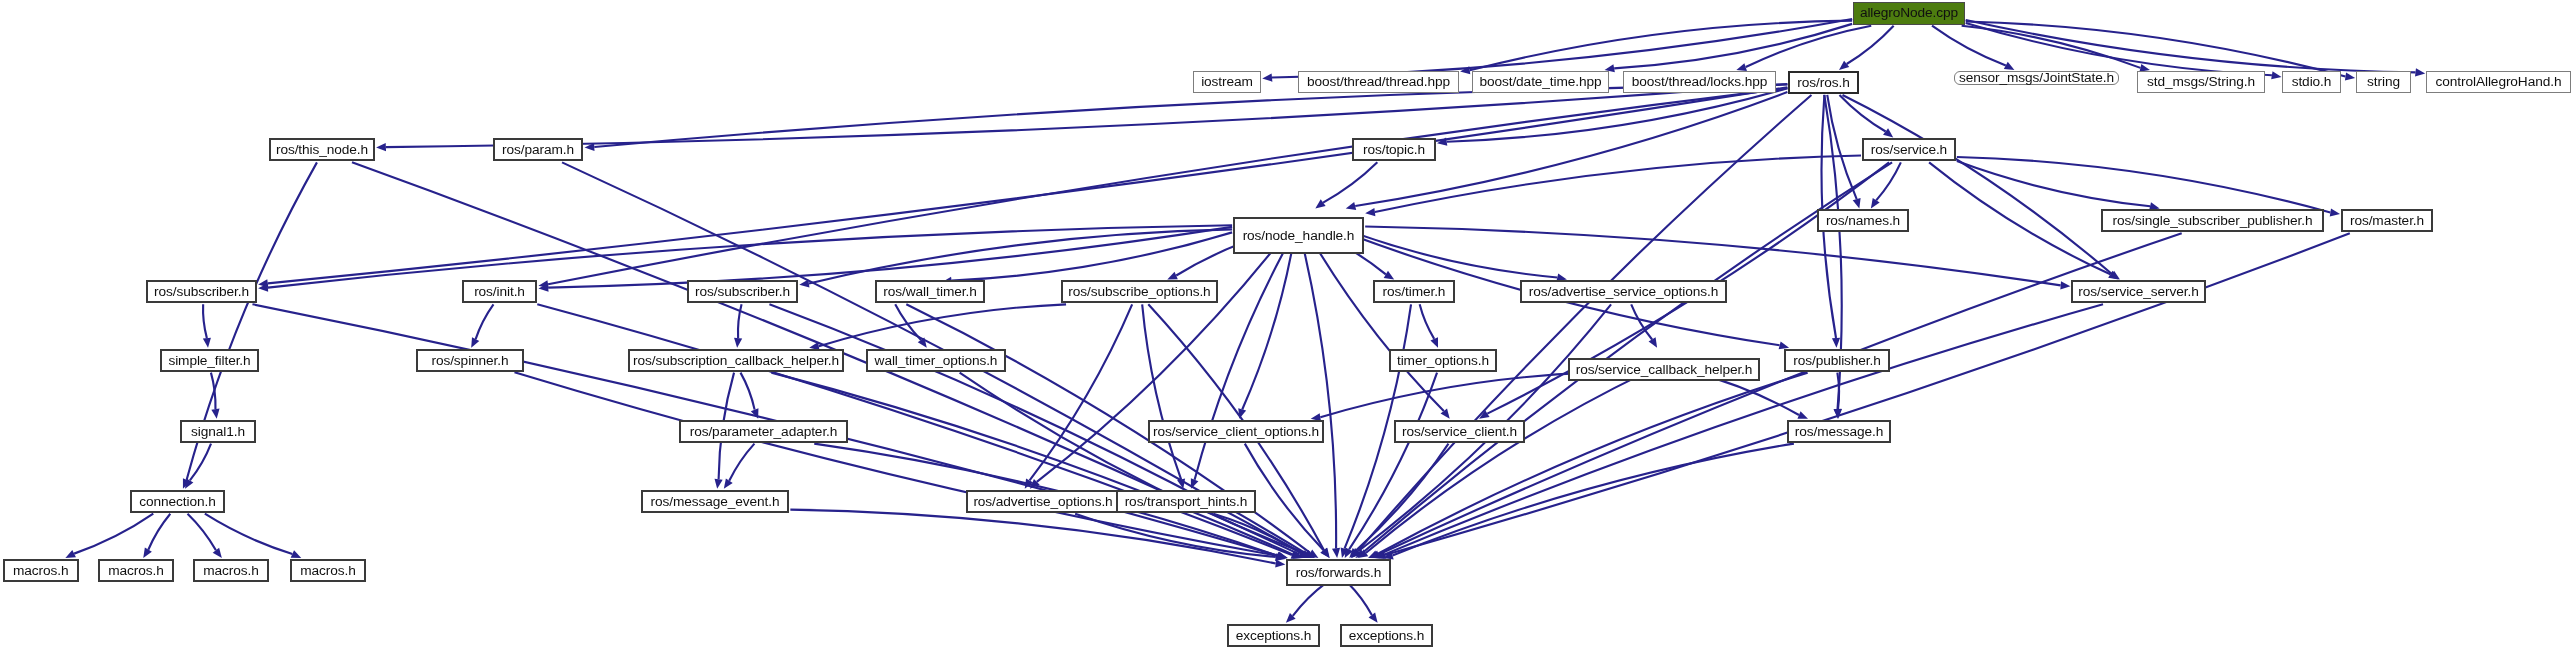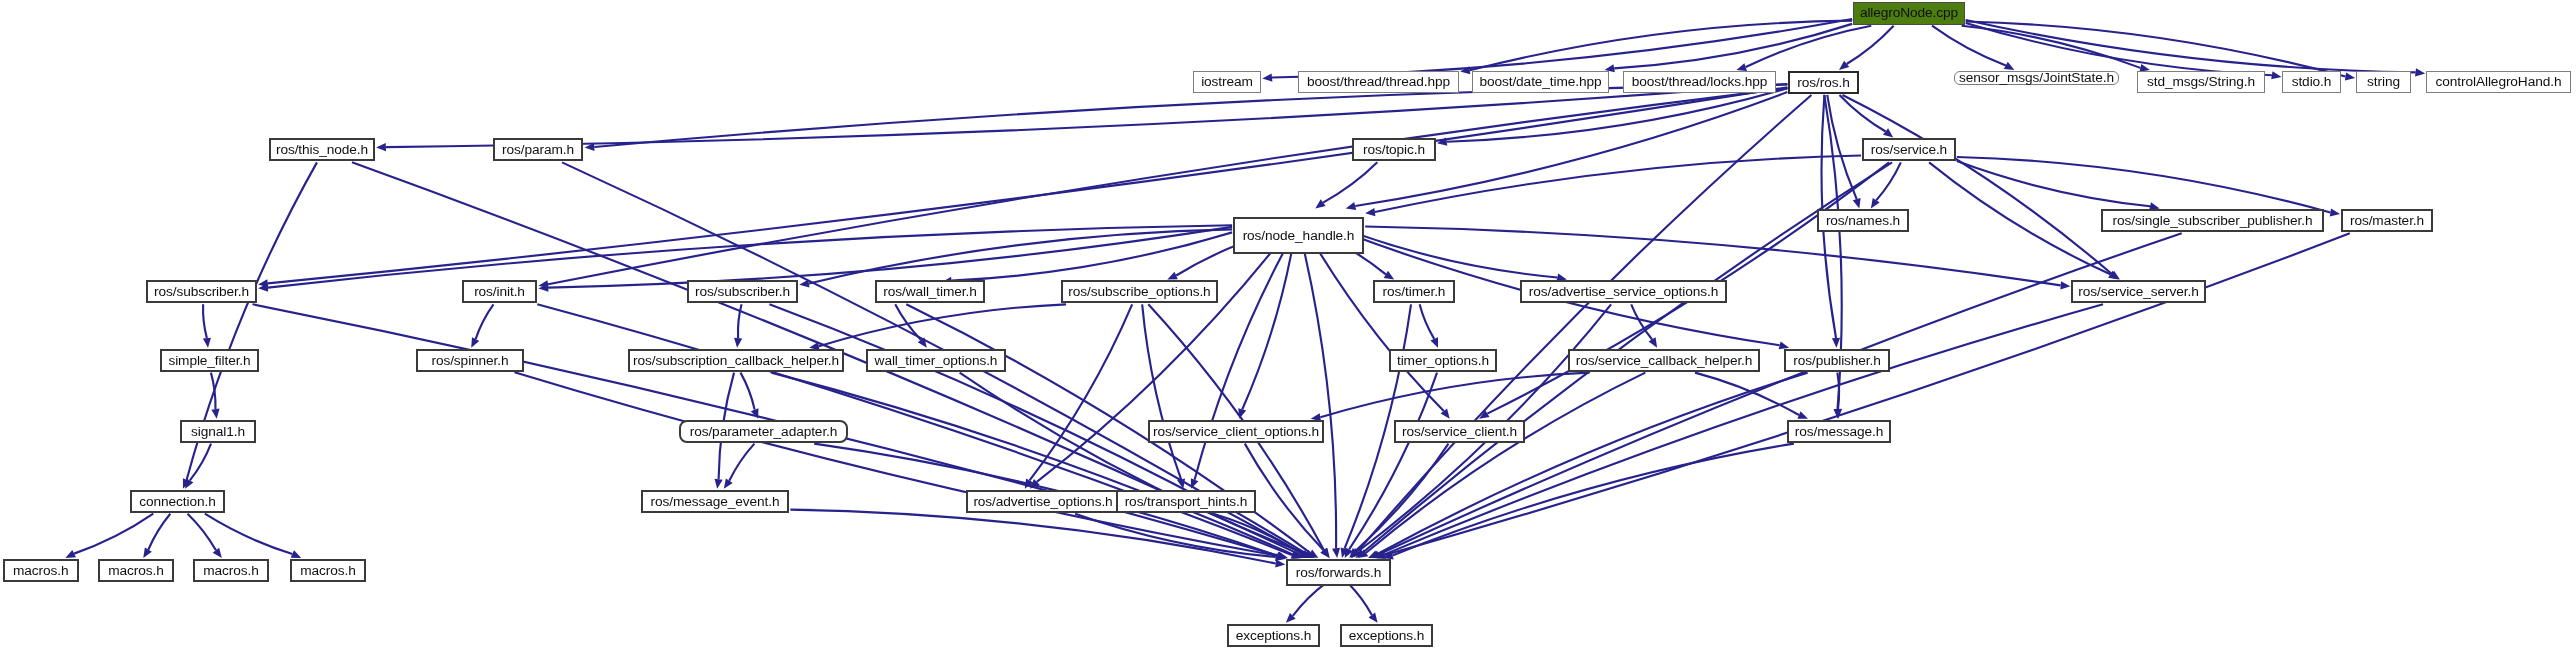--- a/index.html
+++ b/index.html
@@ -340,30 +340,30 @@
       </div>
       <div class="node emph" style="left: 628px; top: 349px; width: 216px; height: 23px;">
         <span>ros/subscription_callback_helper.h</span>
       </div>
       <div class="node emph" style="left: 866px; top: 349px; width: 140px; height: 23px;">
         <span>wall_timer_options.h</span>
       </div>
       <div class="node emph" style="left: 1389px; top: 349px; width: 108px; height: 23px;">
         <span>timer_options.h</span>
       </div>
-      <div class="node emph" style="left: 1568px; top: 349px; width: 192px; height: 23px;">
+      <div class="node emph" style="left: 1568px; top: 358px; width: 192px; height: 23px;">
         <span>ros/service_callback_helper.h</span>
       </div>
       <div class="node emph" style="left: 1784px; top: 349px; width: 106px; height: 23px;">
         <span>ros/publisher.h</span>
       </div>
       <div class="node emph" style="left: 180px; top: 420px; width: 76px; height: 23px;">
         <span>signal1.h</span>
       </div>
-      <div class="node emph" style="left: 679px; top: 420px; width: 169px; height: 23px; border-radius: 8px;">
+      <div class="node emph" style="left: 679px; top: 420px; width: 169px; height: 23px;">
         <span>ros/parameter_adapter.h</span>
       </div>
       <div class="node emph" style="left: 1148px; top: 420px; width: 176px; height: 23px;">
         <span>ros/service_client_options.h</span>
       </div>
       <div class="node emph" style="left: 1394px; top: 420px; width: 131px; height: 23px;">
         <span>ros/service_client.h</span>
       </div>
       <div class="node emph" style="left: 1787px; top: 420px; width: 104px; height: 23px;">
         <span>ros/message.h</span>

